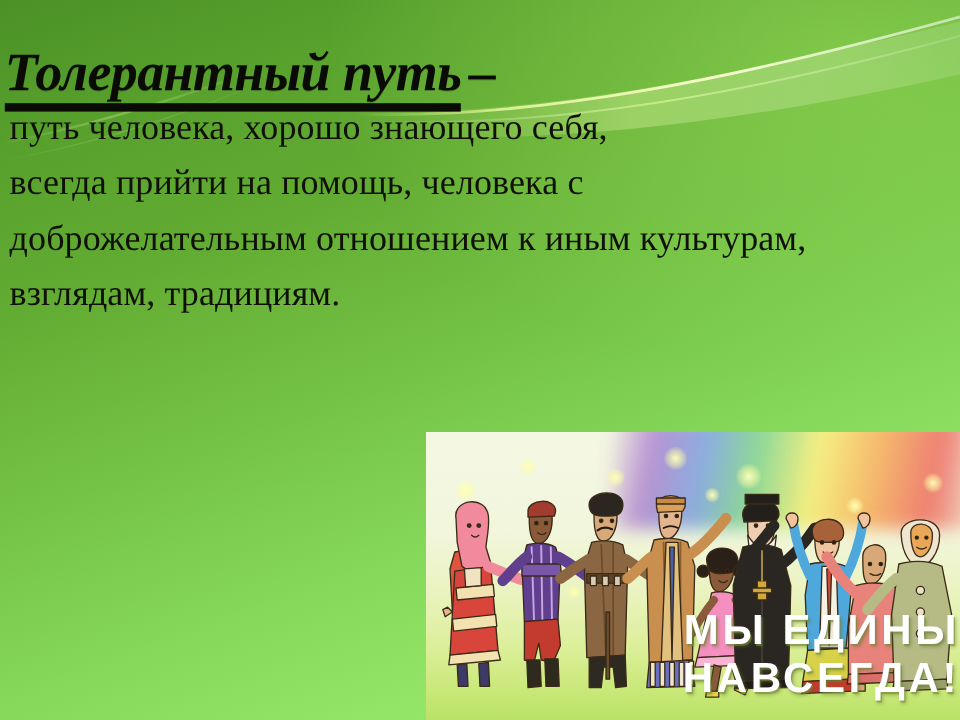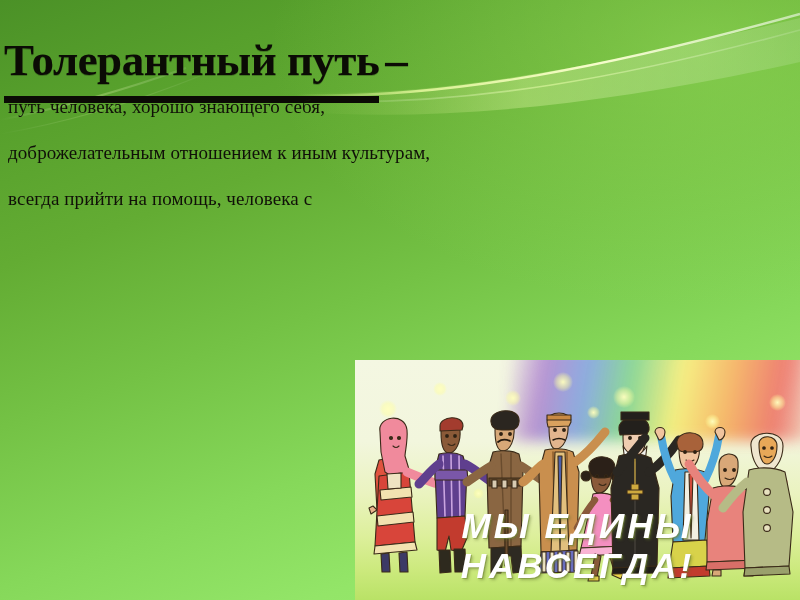--- a/index.html
+++ b/index.html
@@ -32,34 +32,35 @@
     font-size: 45px;
     font-weight: 700;
     color: #0b0b05;
     letter-spacing: -0.5px;
     white-space: nowrap;
     line-height: 1.12;
     text-shadow: 0 1px 0 rgba(0,0,0,0.25);
   }
   .title .underlined {
     border-bottom: 7px solid #0b0b05;
-    padding-bottom: 11px;
+    padding-bottom: 1px;
+    font-style: italic;
   }
   .title .dash {
     padding-left: 6px;
   }
   
   .body-block {
     position: absolute;
     left: 8px;
     top: 84px;
     width: 700px;
   }
   .body-line {
-    font-size: 19px;
+    font-size: 30px;
     color: #101008;
     line-height: 46px;
     white-space: nowrap;
     letter-spacing: 0.1px;
   }
   
   .picture {
     position: absolute;
     left: 355px;
     top: 360px;
@@ -92,23 +93,22 @@
     position: absolute;
     border-radius: 50%;
     background: radial-gradient(circle, rgba(255,255,190,0.95) 0%, rgba(255,255,160,0.45) 45%, rgba(255,255,140,0) 72%);
     pointer-events: none;
   }
   .caption {
     position: absolute;
     left: 0;
     right: 0;
     bottom: 14px;
-    text-align: center;
+    text-align: right;
     font-family: "Liberation Sans", "DejaVu Sans", sans-serif;
-    font-style: italic;
     font-weight: 700;
     font-size: 35px;
     letter-spacing: 3px;
     color: #ffffff;
     text-shadow:
       1px 1px 0 rgba(120,140,60,0.55),
       2px 2px 3px rgba(90,110,40,0.45);
   }
   .figures {
     position: absolute;
@@ -149,22 +149,23 @@
     <path d="M310,101 C470,107 630,76 800,30" fill="none" stroke="url(#swC)" stroke-width="1.6"></path>
 
     <path d="M0,120 C60,108 130,88 186,68" fill="none" stroke="url(#swC)" stroke-width="2" opacity="0.55"></path>
     <path d="M0,134 C70,122 140,100 200,76" fill="none" stroke="url(#swC)" stroke-width="1.2" opacity="0.35"></path>
   </svg>
 
   <h1 class="title"><span class="underlined">Толерантный путь</span><span class="dash">–</span></h1>
 
   <div class="body-block">
     <div class="body-line">путь человека, хорошо знающего себя,</div>
+    <div class="body-line">всегда прийти на помощь, человека с</div>
     <div class="body-line">доброжелательным отношением к иным культурам,</div>
-    <div class="body-line">всегда прийти на помощь, человека с</div>
+    <div class="body-line">взглядам, традициям.</div>
   </div>
 
   <div class="picture">
     <div class="rainbow"></div>
 
     <div class="sparkle" style="left:24px;  top:40px;  width:18px; height:18px;"></div>
     <div class="sparkle" style="left:78px;  top:22px;  width:14px; height:14px;"></div>
     <div class="sparkle" style="left:150px; top:30px;  width:16px; height:16px;"></div>
     <div class="sparkle" style="left:198px; top:12px;  width:20px; height:20px;"></div>
     <div class="sparkle" style="left:232px; top:46px;  width:13px; height:13px;"></div>

